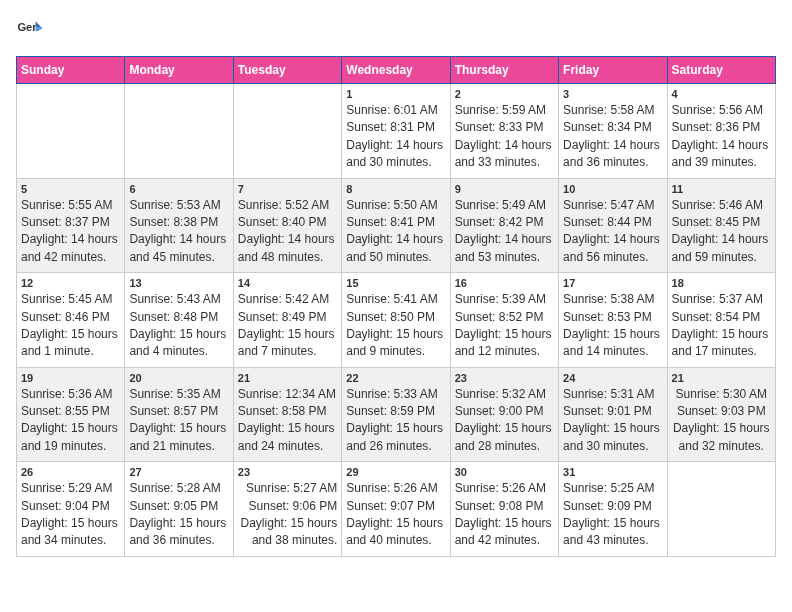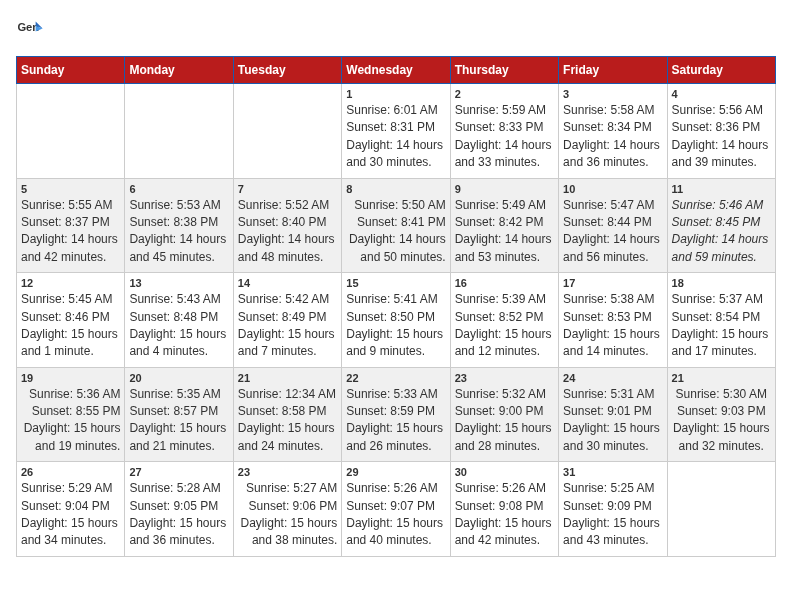--- a/index.html
+++ b/index.html
@@ -38,21 +38,21 @@
       font-size: 15px;
       color: #333;
       font-weight: normal;
     }
     table {
       width: 100%;
       border-collapse: collapse;
       table-layout: fixed;
     }
     thead tr {
-      background-color: #b91c1c;
+      background-color: #ec4899;
       margin-top: 44px;
     }
     thead th {
       color: #fff;
       font-size: 12px;
       font-weight: bold;
       padding: 6px 4px;
       text-align: left;
       border: 1px solid #1a5aaf;
     }
@@ -169,42 +169,42 @@
         </td>
         <td>
           <span class="day-num">7</span>
           <div class="cell-text" style="white-space: pre-line;">Sunrise: 5:52 AM
 Sunset: 8:40 PM
 Daylight: 14 hours
 and 48 minutes.</div>
         </td>
         <td>
           <span class="day-num">8</span>
-          <div class="cell-text" style="white-space: pre-line; text-align: right;">Sunrise: 5:50 AM
+          <div class="cell-text" style="white-space: pre-line;">Sunrise: 5:50 AM
 Sunset: 8:41 PM
 Daylight: 14 hours
 and 50 minutes.</div>
         </td>
         <td>
           <span class="day-num">9</span>
           <div class="cell-text" style="white-space: pre-line;">Sunrise: 5:49 AM
 Sunset: 8:42 PM
 Daylight: 14 hours
 and 53 minutes.</div>
         </td>
         <td>
           <span class="day-num">10</span>
           <div class="cell-text" style="white-space: pre-line;">Sunrise: 5:47 AM
 Sunset: 8:44 PM
 Daylight: 14 hours
 and 56 minutes.</div>
         </td>
         <td>
           <span class="day-num">11</span>
-          <div class="cell-text" style="white-space: pre-line; font-style: italic;">Sunrise: 5:46 AM
+          <div class="cell-text" style="white-space: pre-line;">Sunrise: 5:46 AM
 Sunset: 8:45 PM
 Daylight: 14 hours
 and 59 minutes.</div>
         </td>
       </tr>
       <tr>
         <td>
           <span class="day-num">12</span>
           <div class="cell-text" style="white-space: pre-line;">Sunrise: 5:45 AM
 Sunset: 8:46 PM
@@ -250,21 +250,21 @@
           <span class="day-num">18</span>
           <div class="cell-text" style="white-space: pre-line;">Sunrise: 5:37 AM
 Sunset: 8:54 PM
 Daylight: 15 hours
 and 17 minutes.</div>
         </td>
       </tr>
       <tr>
         <td>
           <span class="day-num">19</span>
-          <div class="cell-text" style="white-space: pre-line; text-align: right;">Sunrise: 5:36 AM
+          <div class="cell-text" style="white-space: pre-line;">Sunrise: 5:36 AM
 Sunset: 8:55 PM
 Daylight: 15 hours
 and 19 minutes.</div>
         </td>
         <td>
           <span class="day-num">20</span>
           <div class="cell-text" style="white-space: pre-line;">Sunrise: 5:35 AM
 Sunset: 8:57 PM
 Daylight: 15 hours
 and 21 minutes.</div>

